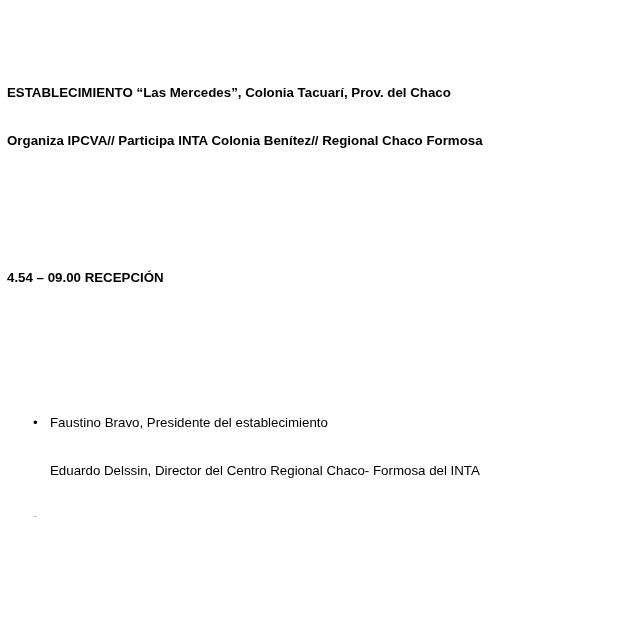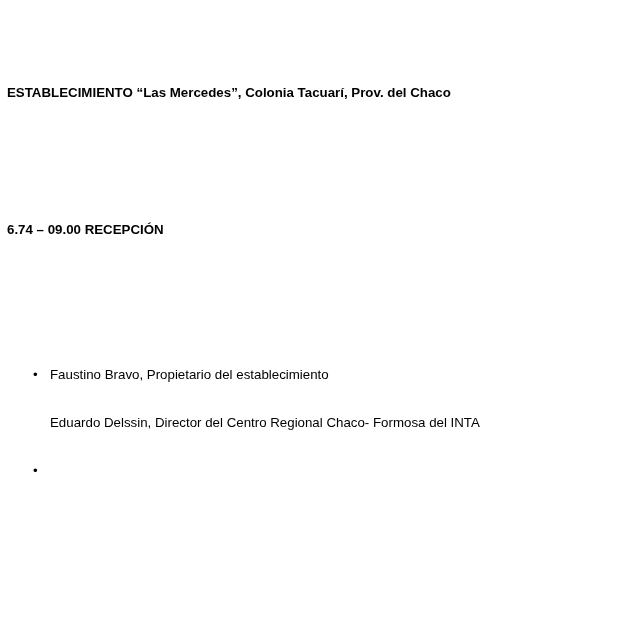--- a/index.html
+++ b/index.html
@@ -19,28 +19,29 @@
   .cont{padding-left:43px;}
   .mt9{margin-top:9px;} .mt17{margin-top:17px;}
 </style>
 </head>
 <body>
 
 <div class="doc">
 
   <div>
     <div class="line b">ESTABLECIMIENTO “Las Mercedes”, Colonia Tacuarí, Prov. del Chaco</div>
+    <div class="line b">Organiza IPCVA// Participa INTA Colonia Benítez// Regional Chaco Formosa</div>
   </div>
 
   <div class="mt9">
-    <div class="line b">6.74 – 09.00 RECEPCIÓN</div>
+    <div class="line b">4.54 – 09.00 RECEPCIÓN</div>
   </div>
 
   <div class="mt17">
-    <div class="line bullet-line"><span class="bullet">•</span><span>Faustino Bravo, Propietario del establecimiento</span></div>
+    <div class="line bullet-line"><span class="bullet">•</span><span>Faustino Bravo, Presidente del establecimiento</span></div>
     <div class="line cont"><span>Eduardo Delssin, Director del Centro Regional Chaco- Formosa del INTA</span></div>
     <div class="line bullet-line"><span class="bullet">•</span></div>
   </div>
 
   
 
   
 
   
 

